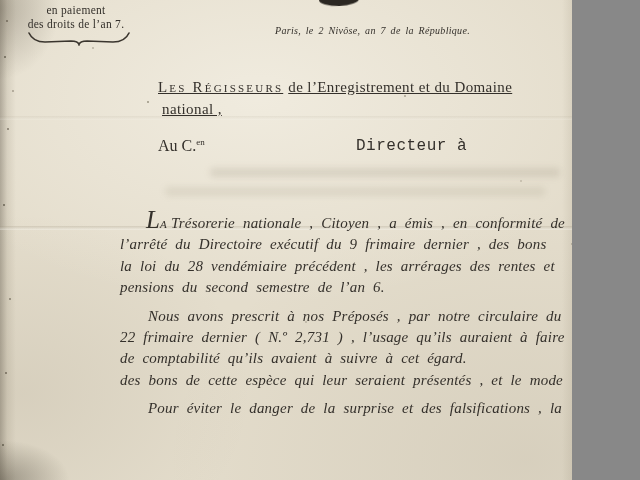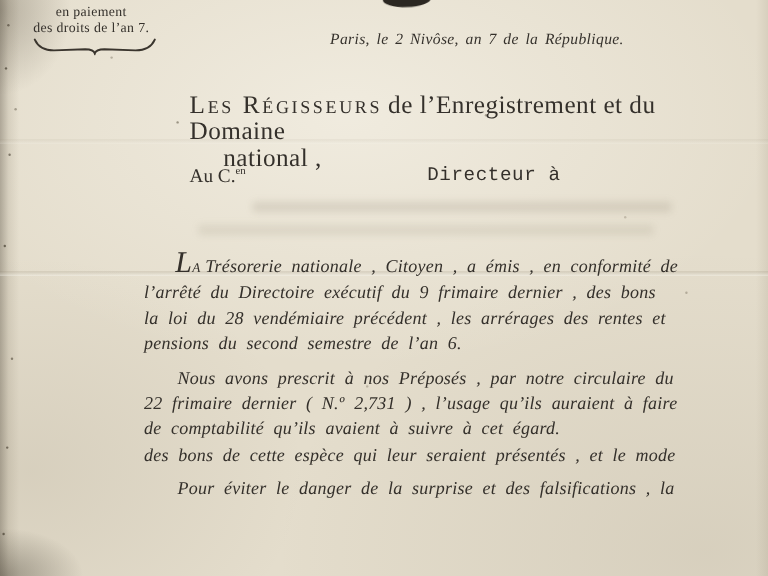--- a/index.html
+++ b/index.html
@@ -1,17 +1,17 @@
 <!DOCTYPE html>
 <html><head>
 <meta charset="utf-8">
 <style>
   html,body { margin:0; padding:0; background:#888; }
   .page {
-    position:relative; width:640px; height:480px; overflow:hidden;
+    position:relative; width:572px; height:480px; overflow:hidden;
     font-family:"Liberation Serif","DejaVu Serif",serif;
     color:#34302b;
     background:
       radial-gradient(ellipse 520px 300px at 45% 20%, rgba(250,247,238,0.55), rgba(250,247,238,0) 70%),
       radial-gradient(ellipse 600px 420px at 92% 96%, rgba(122,110,86,0.12), rgba(122,110,86,0) 60%),
       radial-gradient(ellipse 380px 300px at 4% 82%, rgba(122,110,86,0.12), rgba(122,110,86,0) 60%),
       #e4ddcc;
   }
   .abs { position:absolute; }
 
@@ -40,26 +40,26 @@
   .ghost { filter:blur(3px); border-radius:4px; }
   .ghost-1 { left:210px; top:168px; width:350px; height:9px; background:rgba(125,115,92,0.16); }
   .ghost-2 { left:165px; top:187px; width:380px; height:9px; background:rgba(125,115,92,0.12); }
   .top-seal { left:319px; top:-7px; width:40px; height:13px; background:#2b2722;
     border-radius:50%; transform:rotate(-2deg); filter:blur(0.4px); }
 
   
   .corner-note { left:14px; top:4px; width:124px; text-align:center;
     font-size:11.5px; line-height:13.5px; letter-spacing:0.3px; }
   .brace { left:26px; top:31px; }
-  .dateline { left:275px; top:25px; font-style:italic; font-size:13px;
+  .dateline { left:275px; top:25px; font-style:italic; font-size:10px;
     letter-spacing:0.3px; word-spacing:2px; }
-  .heading { left:158px; top:76px; width:430px; font-size:21px; line-height:22px; }
+  .heading { left:158px; top:76px; width:430px; font-size:15px; line-height:22px;text-decoration:underline; }
   .heading-emphasis { font-variant:small-caps; letter-spacing:2.2px; }
   .heading-rest { margin-left:5px; letter-spacing:0.4px; }
-  .heading-line2 { margin-left:28px; letter-spacing:0.4px; }
+  .heading-line2 { margin-left:4px; letter-spacing:0.4px; }
   .addressee { left:158px; top:137px; font-size:16px; }
   .addressee sup { font-size:9px; }
   .directeur { left:356px; top:137px; font-size:16px; letter-spacing:0.5px;font-family:Liberation Mono, monospace; }
 
   .body-text { left:120px; top:213px; width:462px; font-style:italic;
     font-size:15px; line-height:21.4px; }
   .line { word-spacing:4px; letter-spacing:0.2px; white-space:nowrap; }
   .indent { text-indent:28px; }
   .para { margin:0; }
   .para + .para { margin-top:7px; }

